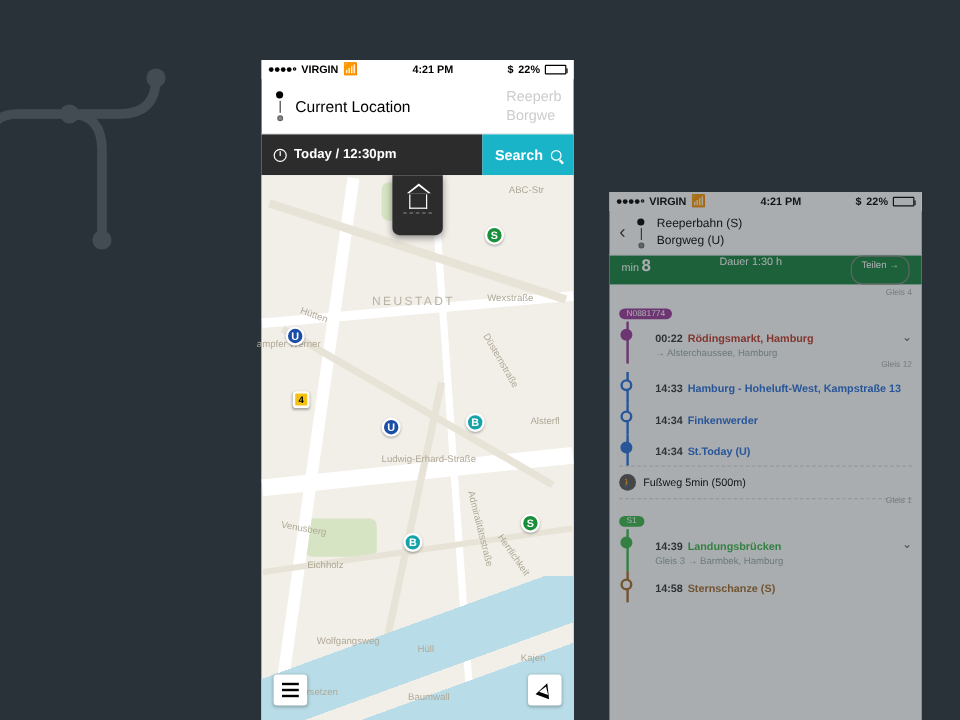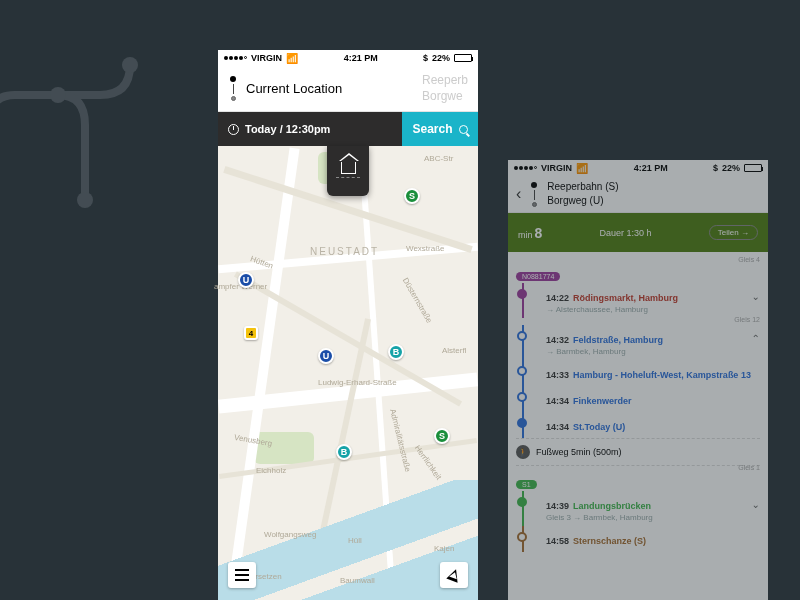--- a/index.html
+++ b/index.html
@@ -63,21 +63,21 @@
   .burger::before{position:absolute;top:-5px;} .burger::after{position:absolute;top:5px;}
   .nav-arrow{width:0;height:0;border-left:6px solid transparent;border-right:6px solid transparent;border-bottom:12px solid #000;transform:rotate(20deg);position:relative;}
   .nav-arrow::after{content:"";position:absolute;top:3px;left:-4px;width:0;height:0;border-left:4px solid transparent;border-right:4px solid transparent;border-bottom:6px solid #fff;}
 
   
   .phone2 { position:absolute; left: 508px; top: 160px; width: 260px; height: 440px; background:#fff; }
   .phone2::after{ content:""; position:absolute; inset:0; background:rgba(40,50,56,.4); pointer-events:none;}
   .p2-head { display:flex; align-items:center; padding:4px 8px; gap:8px; border-bottom:1px solid #eee;}
   .back-ch{font-size:16px;color:#333;}
   .route-names{font-size:10px;line-height:1.4;}
-  .dark-strip{height:39px;background:#4d7c0f;color:#fff;display:flex;align-items:center;justify-content:space-between;padding:0 10px;font-size:9px;}
+  .dark-strip{height:24px;background:#15803d;color:#fff;display:flex;justify-content:space-between;padding:0 10px;font-size:9px;}
   .chip-share{border:1px solid #888;border-radius:10px;padding:2px 8px;font-size:8px;}
   .min8{display:flex;align-items:baseline;gap:2px;} .min8 b{font-size:14px;}
   .journey{padding:6px 8px 0 8px;}
   .leg{position:relative;padding:4px 0 4px 22px;border-left:2px solid transparent;margin-left:6px;}
   .leg .bullet{position:absolute;left:-7px;top:6px;width:10px;height:10px;border-radius:50%;border:2px solid #888;background:#fff;}
   .leg.purple{border-color:#9b3a9b;} .leg.purple .bullet{border-color:#9b3a9b;background:#9b3a9b;}
   .leg.blue{border-color:#2a6edb;} .leg.blue .bullet{border-color:#2a6edb;}
   .leg.green{border-color:#3db54a;} .leg.green .bullet{border-color:#3db54a;background:#3db54a;}
   .leg.brown{border-color:#a36b2f;}
   .leg .row1{display:flex;justify-content:space-between;align-items:center;}
@@ -245,34 +245,26 @@
     <span>Dauer 1:30 h</span>
     <span class="chip-share">Teilen →</span>
   </div>
 
   <div class="journey">
     <div class="gleis">Gleis 4</div>
     <span class="badge pu">N0881774</span>
     <div class="leg purple">
       <span class="bullet"></span>
       <div class="row1">
-          <span><span class="time">14:22</span><span class="stop" style="color:#c0392b">Rödingsmarkt, Hamburg</span></span>
+          <span><span class="time">00:22</span><span class="stop" style="color:#c0392b">Rödingsmarkt, Hamburg</span></span>
           <span class="chev">⌄</span>
         </div>
       <div class="sub">→ Alsterchaussee, Hamburg</div>
     </div>
     <div class="gleis">Gleis 12</div>
-    <div class="leg blue">
-      <span class="bullet"></span>
-      <div class="row1">
-          <span><span class="time">14:32</span><span class="stop" style="color:#2a6edb">Feldstraße, Hamburg</span></span>
-          <span class="chev">⌃</span>
-        </div>
-      <div class="sub">→ Barmbek, Hamburg</div>
-    </div>
     <div class="leg blue">
         <span class="bullet"></span>
       <div class="row1">
           <span><span class="time">14:33</span><span class="stop" style="color:#2a6edb">Hamburg - Hoheluft-West, Kampstraße 13</span></span>
         </div>
     </div>
     <div class="leg blue">
         <span class="bullet"></span>
       <div class="row1">
           <span><span class="time">14:34</span><span class="stop" style="color:#2a6edb">Finkenwerder</span></span>

